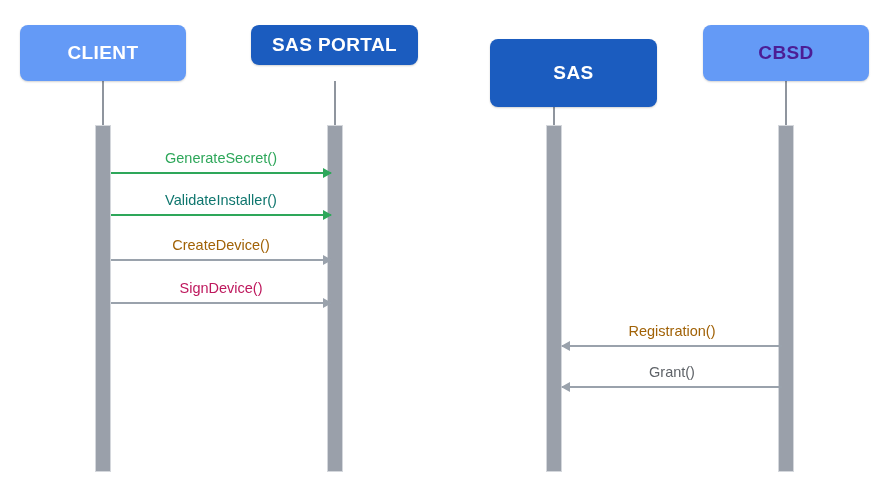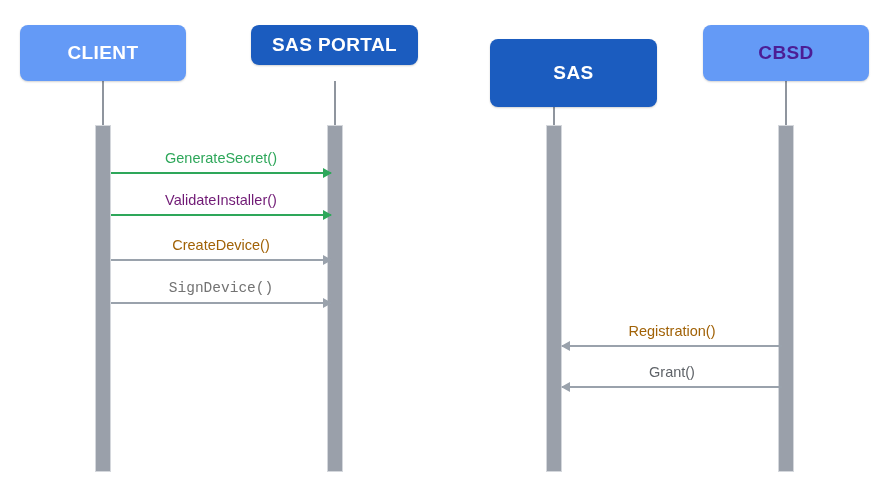--- a/index.html
+++ b/index.html
@@ -126,31 +126,31 @@
 
   <div id="messages-layer">
       <div class="message" style="left: 111px; top: 172px; width: 220px;">
         <div class="msg-line" style="background: rgb(46, 167, 90);"></div>
         <div class="msg-arrow right" style="border-left-color: rgb(46, 167, 90);"></div>
         <div class="msg-label" style="color: rgb(46, 167, 90);">GenerateSecret()</div>
       </div>
       <div class="message" style="left: 111px; top: 214px; width: 220px;">
         <div class="msg-line" style="background: rgb(46, 167, 90);"></div>
         <div class="msg-arrow right" style="border-left-color: rgb(46, 167, 90);"></div>
-        <div class="msg-label" style="color: #701a75; margin-top: 22px;">ValidateInstaller()</div>
+        <div class="msg-label" style="color: #0f766e; margin-top: 22px;">ValidateInstaller()</div>
       </div>
       <div class="message" style="left: 111px; top: 259px; width: 220px;">
         <div class="msg-line" style="background: rgb(154, 162, 172);"></div>
         <div class="msg-arrow right" style="border-left-color: rgb(154, 162, 172);"></div>
         <div class="msg-label" style="color: #a16207;">CreateDevice()</div>
       </div>
       <div class="message" style="left: 111px; top: 302px; width: 220px;">
         <div class="msg-line" style="background: rgb(154, 162, 172);"></div>
         <div class="msg-arrow right" style="border-left-color: rgb(154, 162, 172);"></div>
-        <div class="msg-label" style="color: #737373; font-family: Liberation Mono, monospace;">SignDevice()</div>
+        <div class="msg-label" style="color: #be185d;">SignDevice()</div>
       </div>
       <div class="message" style="left: 562px; top: 345px; width: 220px;">
         <div class="msg-line" style="background: rgb(154, 162, 172);"></div>
         <div class="msg-arrow left" style="border-right-color: rgb(154, 162, 172);"></div>
         <div class="msg-label" style="color: #a16207;">Registration()</div>
       </div>
       <div class="message" style="left: 562px; top: 386px; width: 220px;">
         <div class="msg-line" style="background: rgb(154, 162, 172);"></div>
         <div class="msg-arrow left" style="border-right-color: rgb(154, 162, 172);"></div>
         <div class="msg-label" style="color: rgb(95, 99, 104);">Grant()</div>

